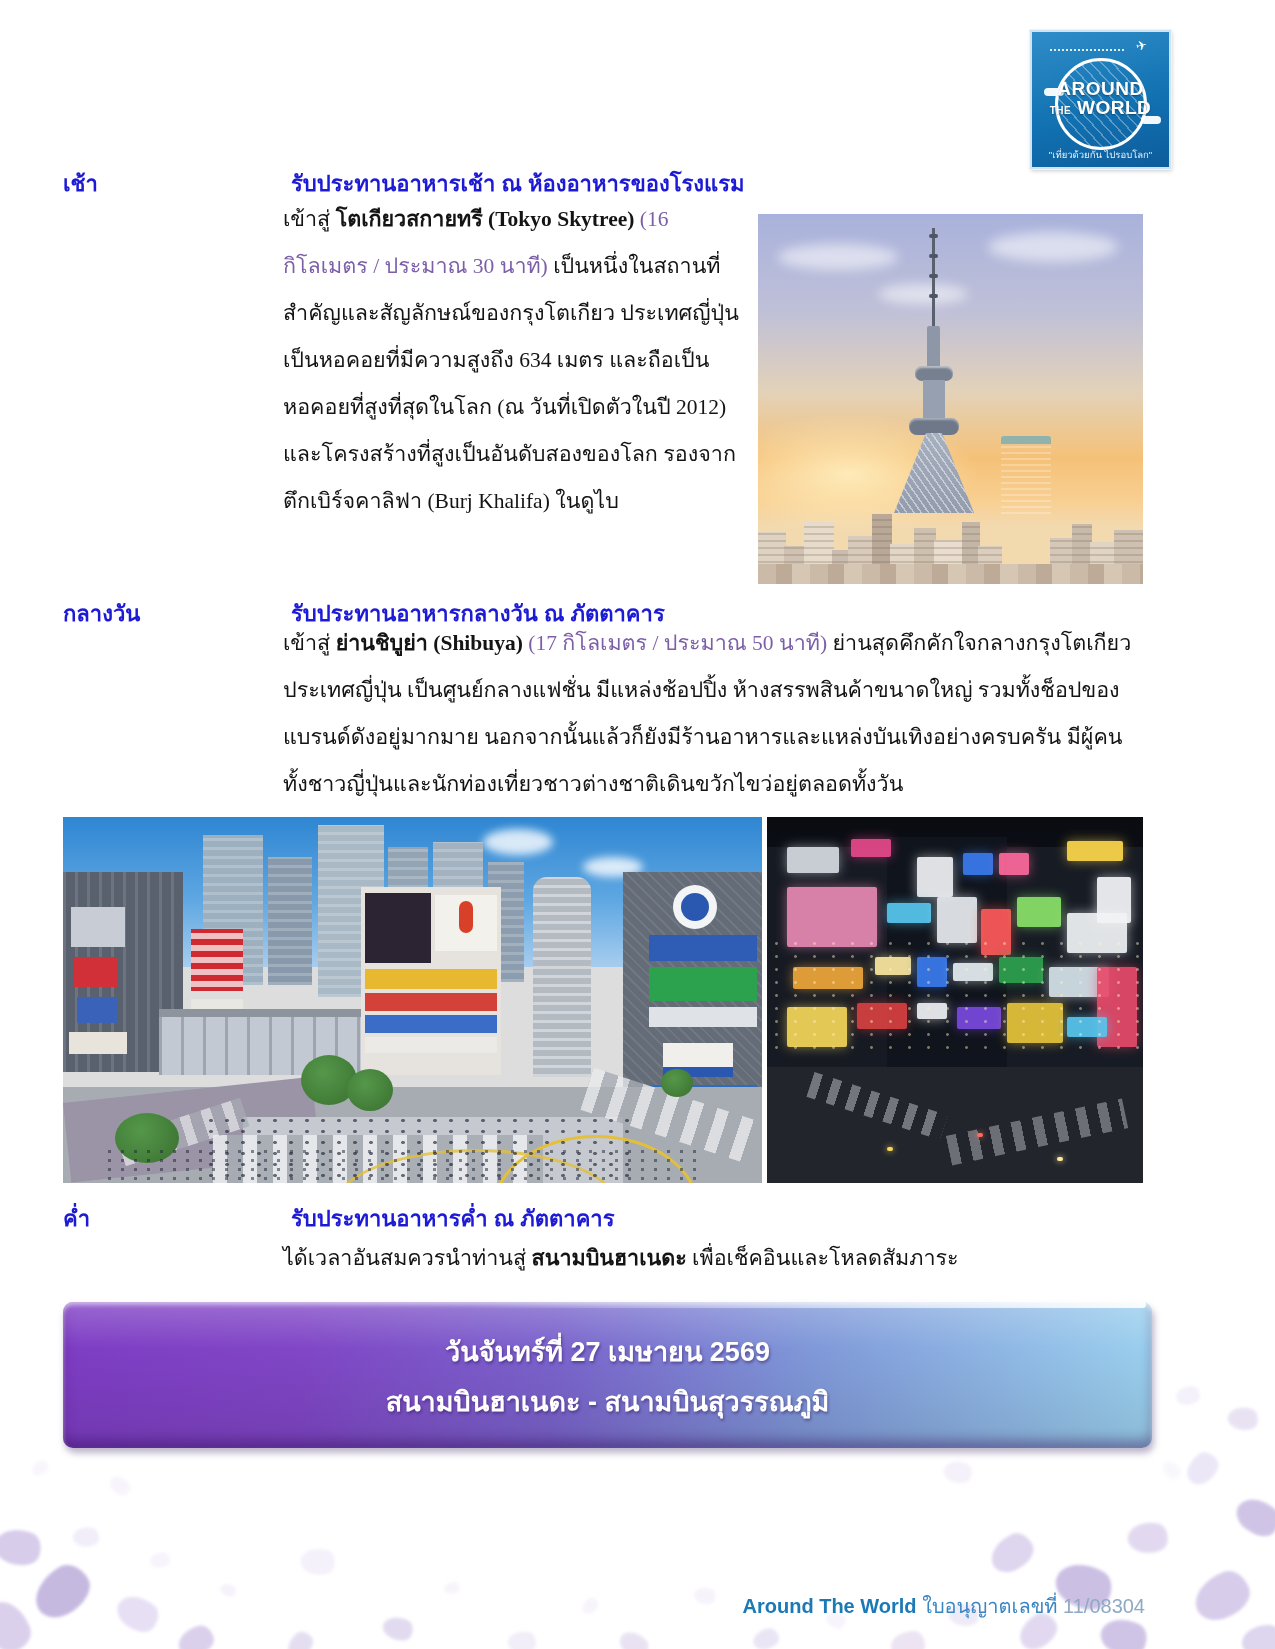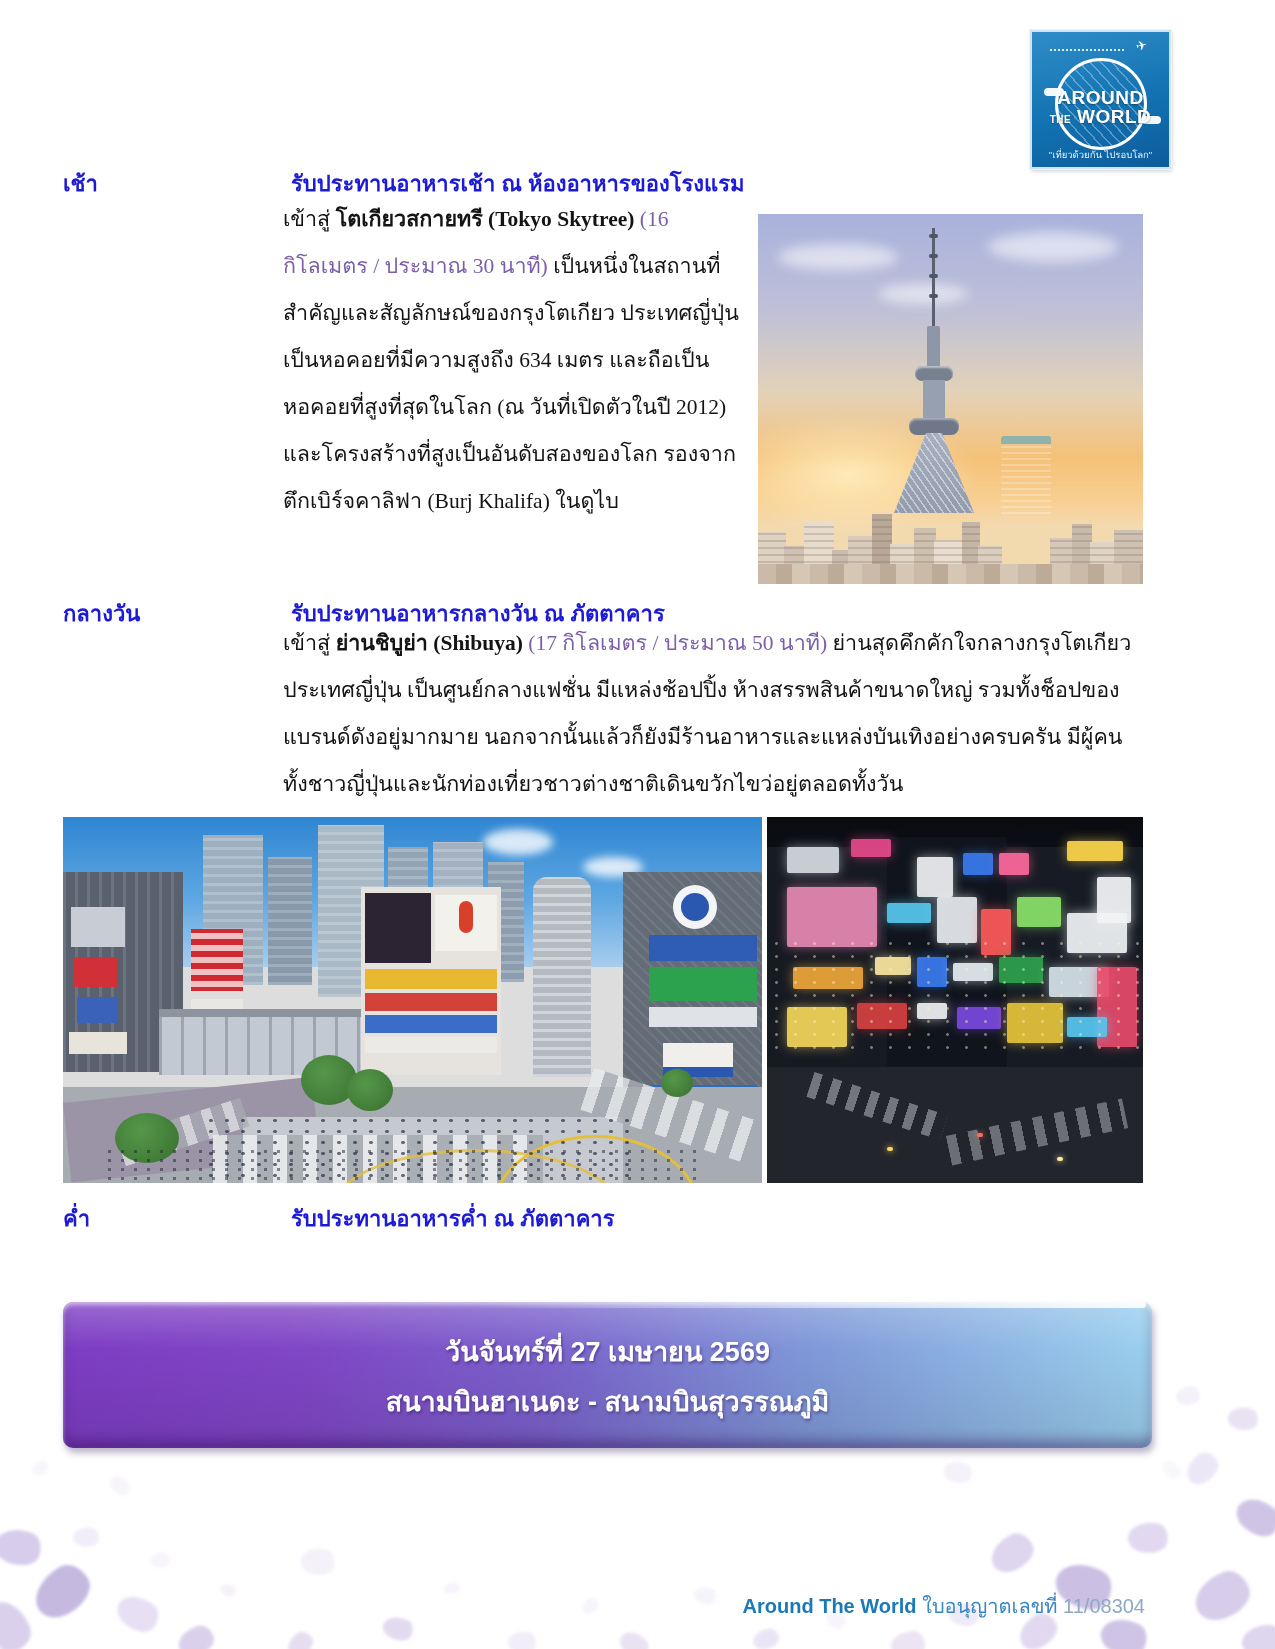--- a/index.html
+++ b/index.html
@@ -35,21 +35,21 @@
   
   .logo{position:absolute;left:1030px;top:30px;width:137px;height:135px;
     background:linear-gradient(165deg,#2f8ec8 0%,#1272b2 55%,#0d5c9b 100%);
     border:2px solid #cfe4f2;box-shadow:0 0 0 1px #eaf4fa,1px 2px 4px rgba(0,0,0,.2);}
   .logo-trail{position:absolute;top:17px;left:18px;width:74px;border-top:2px dotted rgba(255,255,255,.85);}
   .logo-plane{position:absolute;top:6px;right:22px;color:#fff;font-size:13px;transform:rotate(-14deg);}
   .logo-globe{position:absolute;top:26px;left:23px;width:86px;height:86px;border:3px solid #fff;border-radius:50%;
     background:repeating-linear-gradient(48deg,rgba(255,255,255,.30) 0 1.5px,rgba(255,255,255,0) 1.5px 8px);}
   .logo-cloud{position:absolute;width:20px;height:8px;border-radius:6px;background:rgba(255,255,255,.95);}
   .logo-text{position:absolute;top:47px;left:0;width:100%;text-align:center;color:#fff;font-weight:bold;
-    font-size:19px;line-height:19px;letter-spacing:.5px;text-shadow:0 1px 2px rgba(0,0,0,.35);margin-top:9px;}
+    font-size:19px;line-height:19px;letter-spacing:.5px;text-shadow:0 1px 2px rgba(0,0,0,.35);}
   .logo-the{font-size:10px;}
   .logo-tagline{position:absolute;bottom:5px;left:0;width:100%;text-align:center;color:#eaf4fb;font-size:9.5px;}
   
   .footer{position:absolute;top:1590px;right:130px;font-size:20px;white-space:nowrap;}
   .footer .brand{font-weight:bold;color:var(--footerBrand);}
   .footer .lic{color:var(--footerLic);}
   .footer .num{color:var(--footerNum);}
   
   .petal{position:absolute;filter:blur(1.5px);}
 </style>
@@ -205,20 +205,23 @@
       <div style="position: absolute; left: 0px; top: 250px; width: 376px; height: 116px; background: rgb(34, 37, 44);"></div>
       <div style="position: absolute; left: 40px; top: 276px; width: 140px; height: 26px; background: repeating-linear-gradient(90deg, rgba(230, 234, 238, 0.75) 0px, rgba(230, 234, 238, 0.75) 9px, transparent 9px, transparent 20px); transform: rotate(18deg); opacity: 0.55;"></div>
       <div style="position: absolute; left: 180px; top: 300px; width: 180px; height: 30px; background: repeating-linear-gradient(90deg, rgba(230, 234, 238, 0.75) 0px, rgba(230, 234, 238, 0.75) 10px, transparent 10px, transparent 22px); transform: rotate(-12deg); opacity: 0.5;"></div>
       <div style="position: absolute; left: 120px; top: 330px; width: 6px; height: 4px; background: rgb(246, 215, 90); border-radius: 2px; box-shadow: rgb(246, 215, 90) 0px 0px 6px;"></div>
       <div style="position: absolute; left: 210px; top: 316px; width: 6px; height: 4px; background: rgb(255, 106, 90); border-radius: 2px; box-shadow: rgb(255, 106, 90) 0px 0px 6px;"></div>
       <div style="position: absolute; left: 290px; top: 340px; width: 6px; height: 4px; background: rgb(253, 233, 162); border-radius: 2px; box-shadow: rgb(253, 233, 162) 0px 0px 6px;"></div>
     </div>
 
   <div class="time-label" style="top:1203px;">ค่ำ</div>
   <div class="meal-header" style="top:1203px;">รับประทานอาหารค่ำ ณ ภัตตาคาร</div>
+  <div class="para" style="top:1238px;width:862px;line-height:40px;">
+    <span>ได้เวลาอันสมควรนำท่านสู่ </span><span class="b">สนามบินฮาเนดะ </span><span>เพื่อเช็คอินและโหลดสัมภาระ</span>
+  </div>
 
   <div class="banner">
     <div class="banner-text">
       <div class="banner-line">วันจันทร์ที่ 27 เมษายน 2569</div>
       <div class="banner-line">สนามบินฮาเนดะ - สนามบินสุวรรณภูมิ</div>
     </div>
   </div>
 
   <div id="petals">
       <div class="petal" style="left: -5px; top: 1529px; width: 46px; height: 35.88px; background: rgb(183, 163, 218); opacity: 0.55; transform: rotate(20deg); border-radius: 68% 32% 58% 42% / 58% 55% 45% 42%;"></div>

